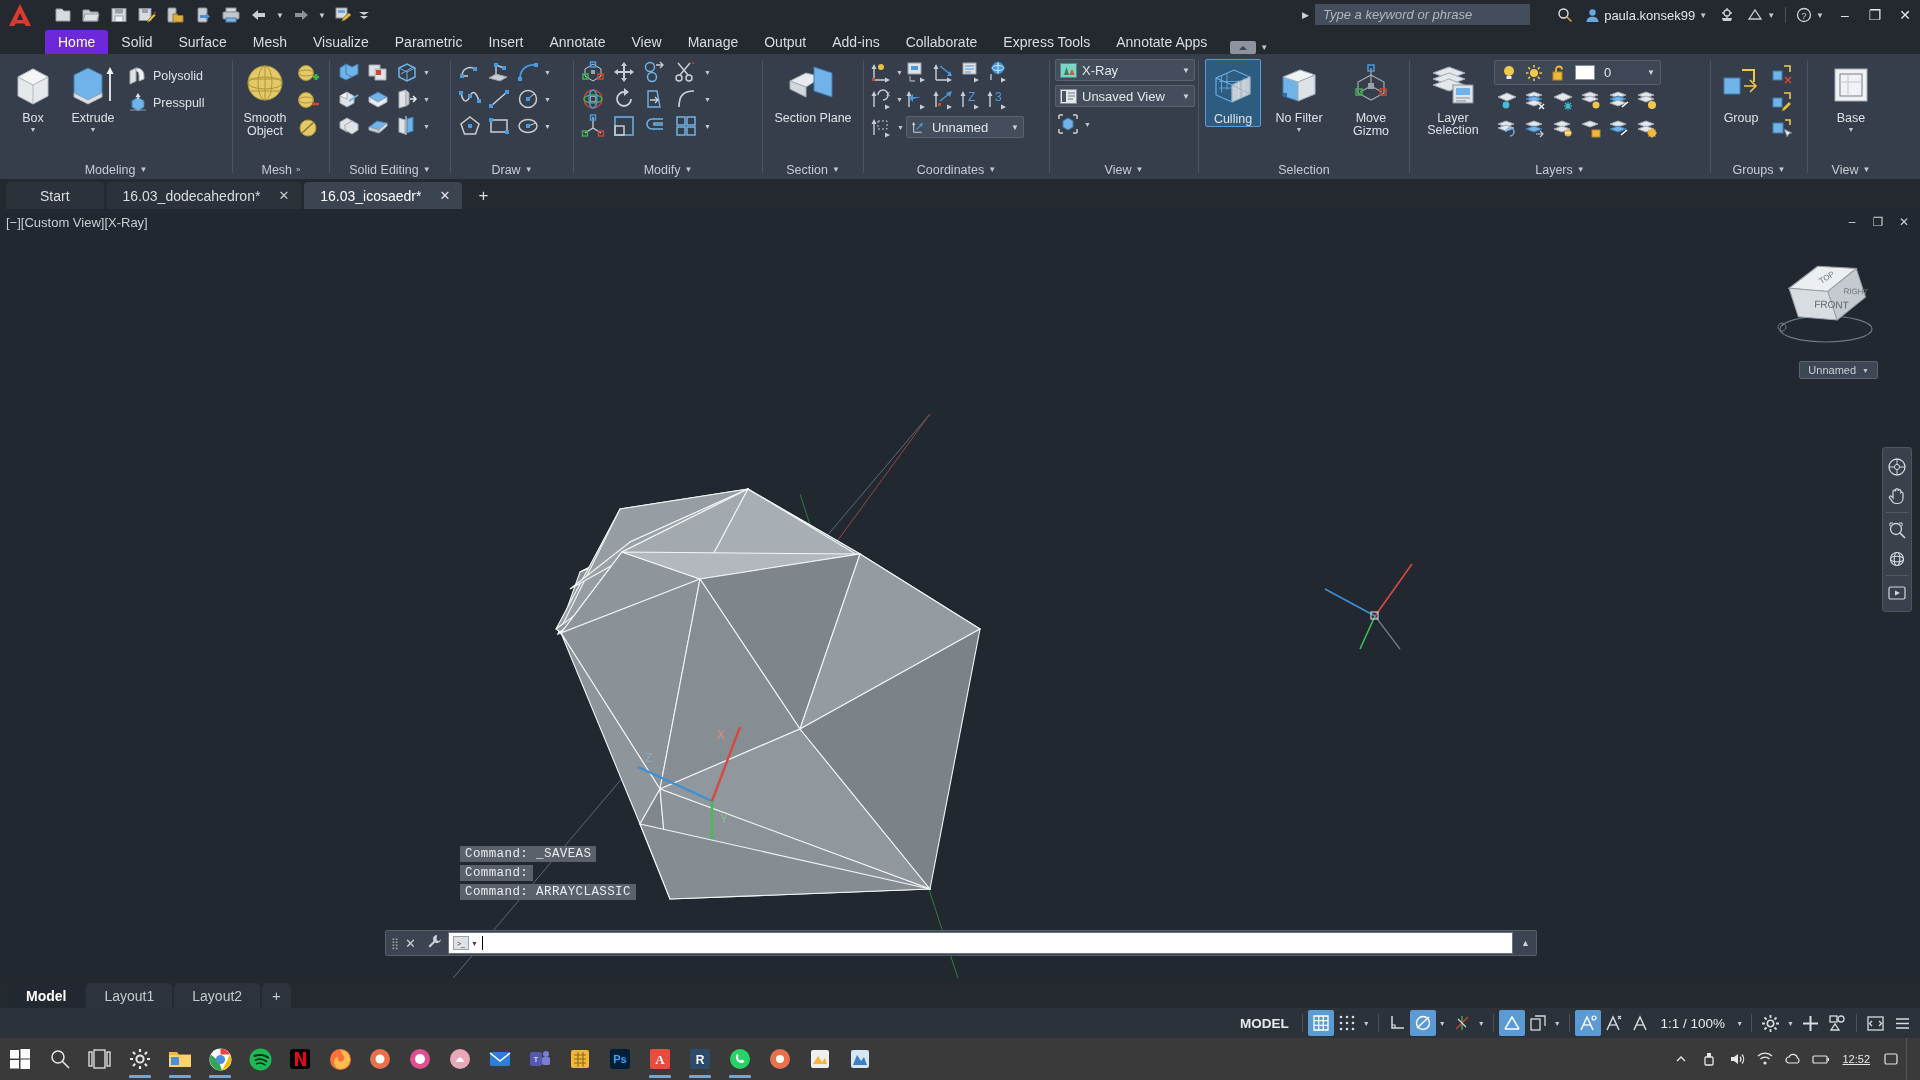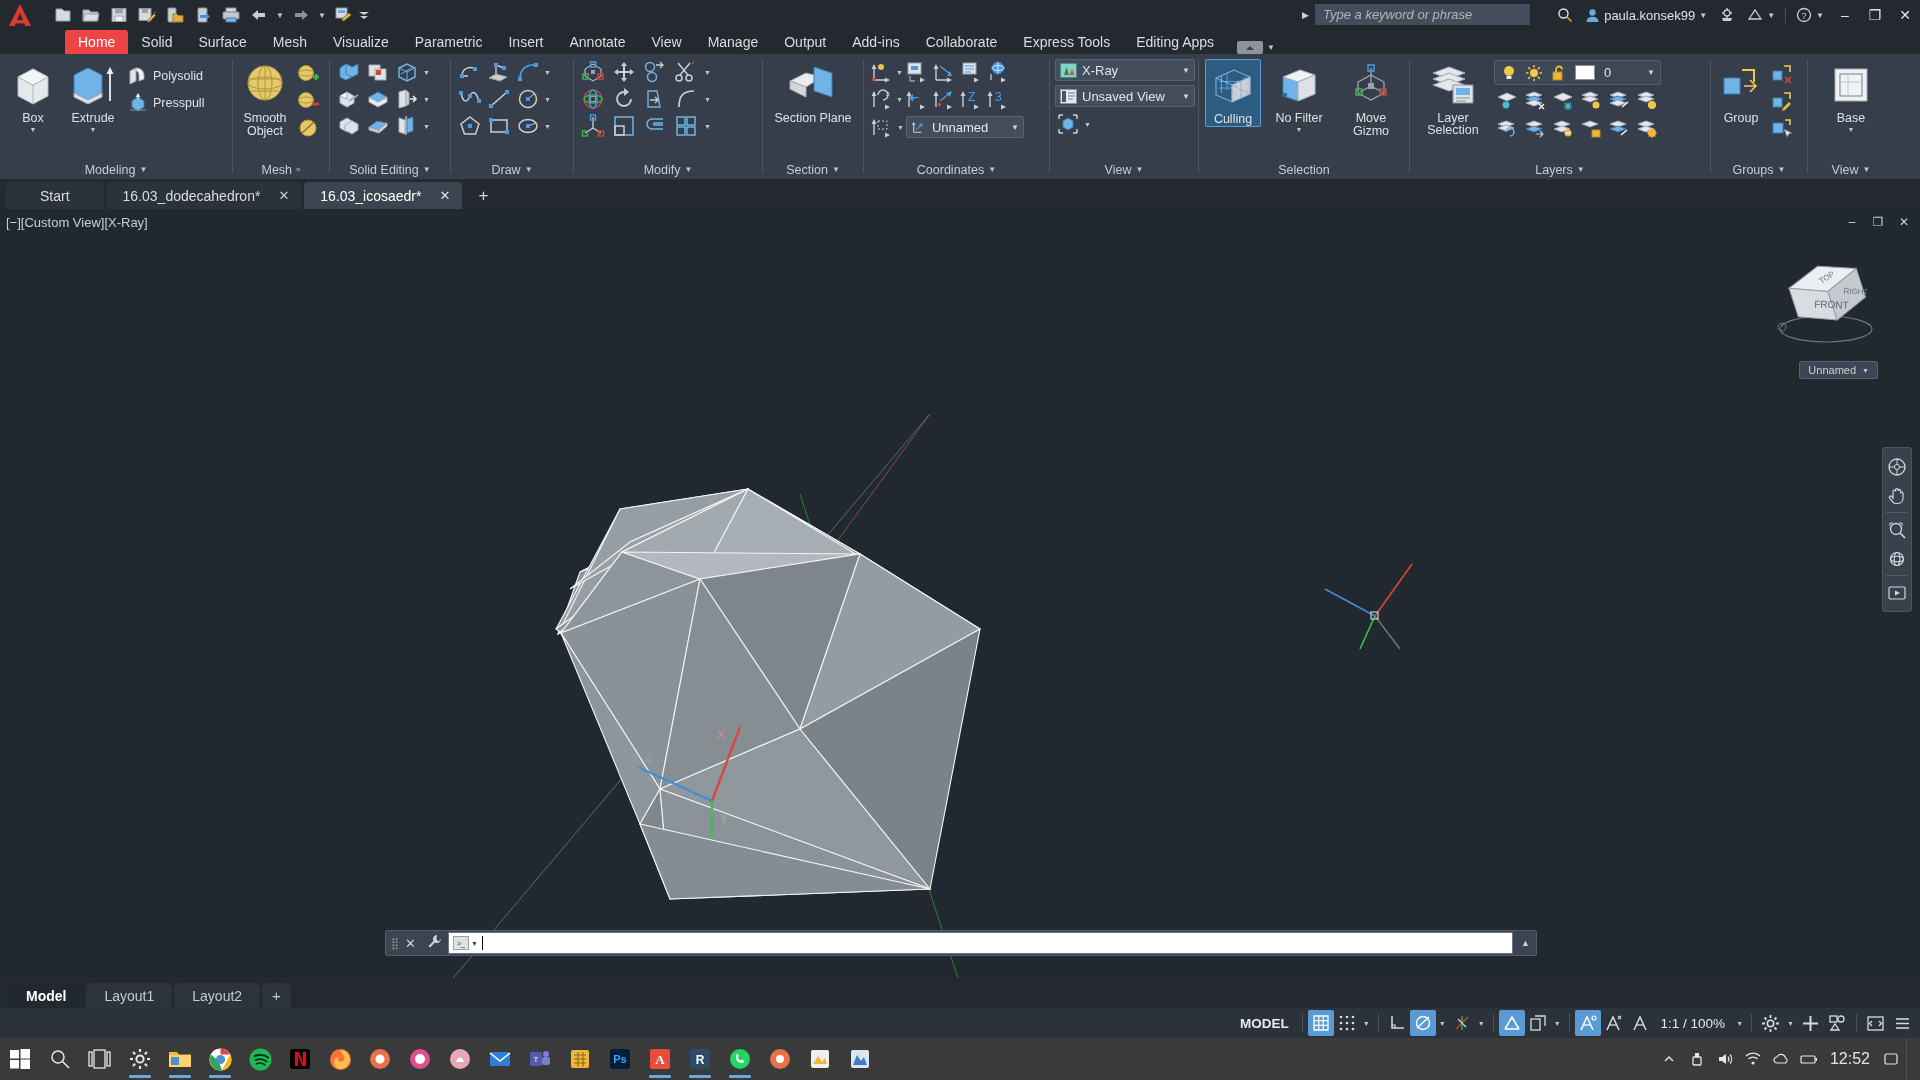--- a/index.html
+++ b/index.html
@@ -59,21 +59,21 @@
 
   
   .ribbon-tabs {
     height: 24px; background: #23292f; display: flex; align-items: flex-end;
     padding-left: 45px; flex: 0 0 24px;
   }
   .rtab {
     height: 24px; padding: 0 13px; display: flex; align-items: center;
     color: #d9dde1; font-size: 14px; border-radius: 3px 3px 0 0;
   }
-  .rtab.active { background: #ef4444; color: #ffffff; margin-left: 20px; }
+  .rtab.active { background: #6d28d9; color: #ffffff; }
   .rtab-extra { display:flex; align-items:center; gap:4px; padding: 0 10px; }
   .minibar {
     width: 26px; height: 13px; background: #8d949d; border-radius: 2px;
     display:flex; align-items:center; justify-content:center;
   }
   .minibar::after { content:''; border-left:4px solid transparent; border-right:4px solid transparent;
     border-bottom:4px solid #3b4451; }
 
   
   .ribbon {
@@ -178,21 +178,21 @@
   .sb-lbl { color:#e6eaee; font-size: 13.5px; font-weight: bold; padding: 0 8px; }
   .sb-sep { width:1px; height:18px; background:#49515c; margin: 0 5px; }
   .sb-caret { color:#c2c7cd; font-size:7px; padding: 0 3px; }
 
   
   .taskbar { height: 42px; background: #3a3a3a; display:flex; align-items:center; flex:0 0 42px; }
   .tb-icon { width: 40px; height: 42px; display:flex; align-items:center; justify-content:center; position:relative;}
   .tb-icon .under { position:absolute; bottom:2px; left:9px; width:22px; height:3px; background:#6aa9e0; border-radius:1px;}
   .tray { margin-left:auto; display:flex; align-items:center; gap:2px; padding-right:6px; color:#e6e6e6; font-size:12.5px;}
   .tray-i { width: 26px; height:42px; display:flex; align-items:center; justify-content:center; }
-  .clock { display:flex; flex-direction:column; align-items:flex-end; line-height:14px; padding: 0 6px; font-size:16px;}
+  .clock { display:flex; flex-direction:column; align-items:flex-end; line-height:14px; padding: 0 6px; font-size:11px;text-decoration:underline;}
   .showdesk { width: 8px; height:42px; border-left:1px solid #555; }
 </style>
 </head>
 <body>
 
 <div class="app">
 
   <div class="titlebar">
     <div class="logo-a">
       <svg width="26" height="24" viewBox="0 0 26 24">
@@ -331,21 +331,21 @@
     <div class="rtab">Visualize</div>
     <div class="rtab">Parametric</div>
     <div class="rtab">Insert</div>
     <div class="rtab">Annotate</div>
     <div class="rtab">View</div>
     <div class="rtab">Manage</div>
     <div class="rtab">Output</div>
     <div class="rtab">Add-ins</div>
     <div class="rtab">Collaborate</div>
     <div class="rtab">Express Tools</div>
-    <div class="rtab">Editing Apps</div>
+    <div class="rtab">Annotate Apps</div>
     <div class="rtab-extra">
       <div class="minibar"></div>
       <span class="caret-dn">▼</span>
     </div>
   </div>
 
   <div class="ribbon">
 
     <div class="panel" style="width:232px">
       <div class="panel-body">
@@ -1258,20 +1258,25 @@
       </div>
       <div class="nav-sep"></div>
       <div class="nav-i">
         <svg width="20" height="20" viewBox="0 0 20 20">
             <rect x="2" y="4" width="16" height="12" rx="1.5" fill="none" stroke="#d3d8dd" stroke-width="1.2"></rect>
             <path d="M8 7.5 L13 10 L8 12.5z" fill="#d3d8dd"></path>
           </svg>
       </div>
     </div>
 
+    <div class="cmdline-hist">
+      <div>Command: _SAVEAS</div>
+      <div>Command:</div>
+      <div>Command: ARRAYCLASSIC</div>
+    </div>
 
     <div class="cmdbar">
       <span class="cmd-grip">⣿</span>
       <span class="cmd-x">✕</span>
       <span class="cmd-wr">
         <svg width="15" height="15" viewBox="0 0 15 15">
             <path d="M10 1 a4 4 0 0 0 -3.5 6 L1.5 12 l1.5 1.5 l5 -5 A4 4 0 0 0 14 5 l-2.5 2.5 -2 -2z" fill="#cdd2d7"></path>
           </svg>
       </span>
       <div class="cmd-input">

